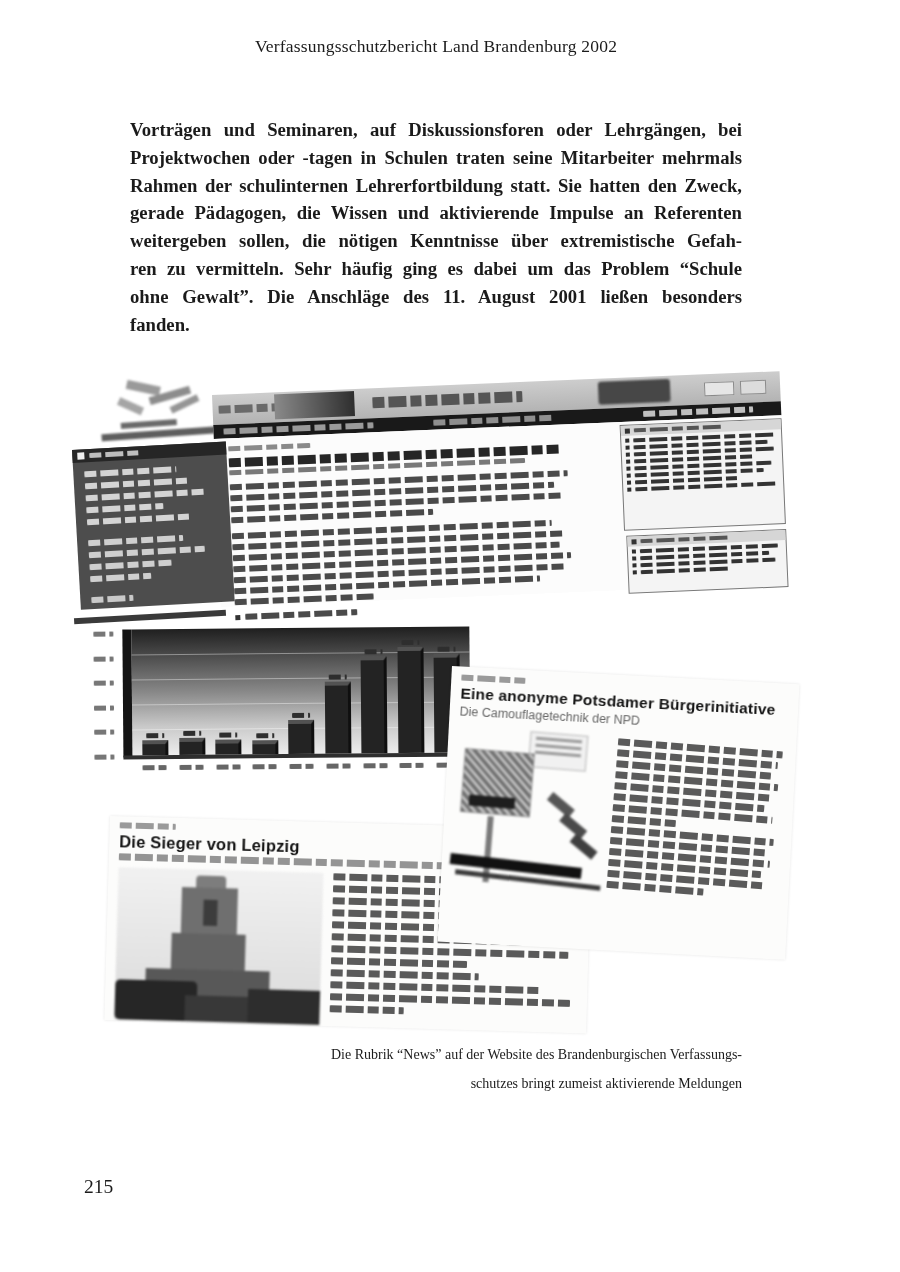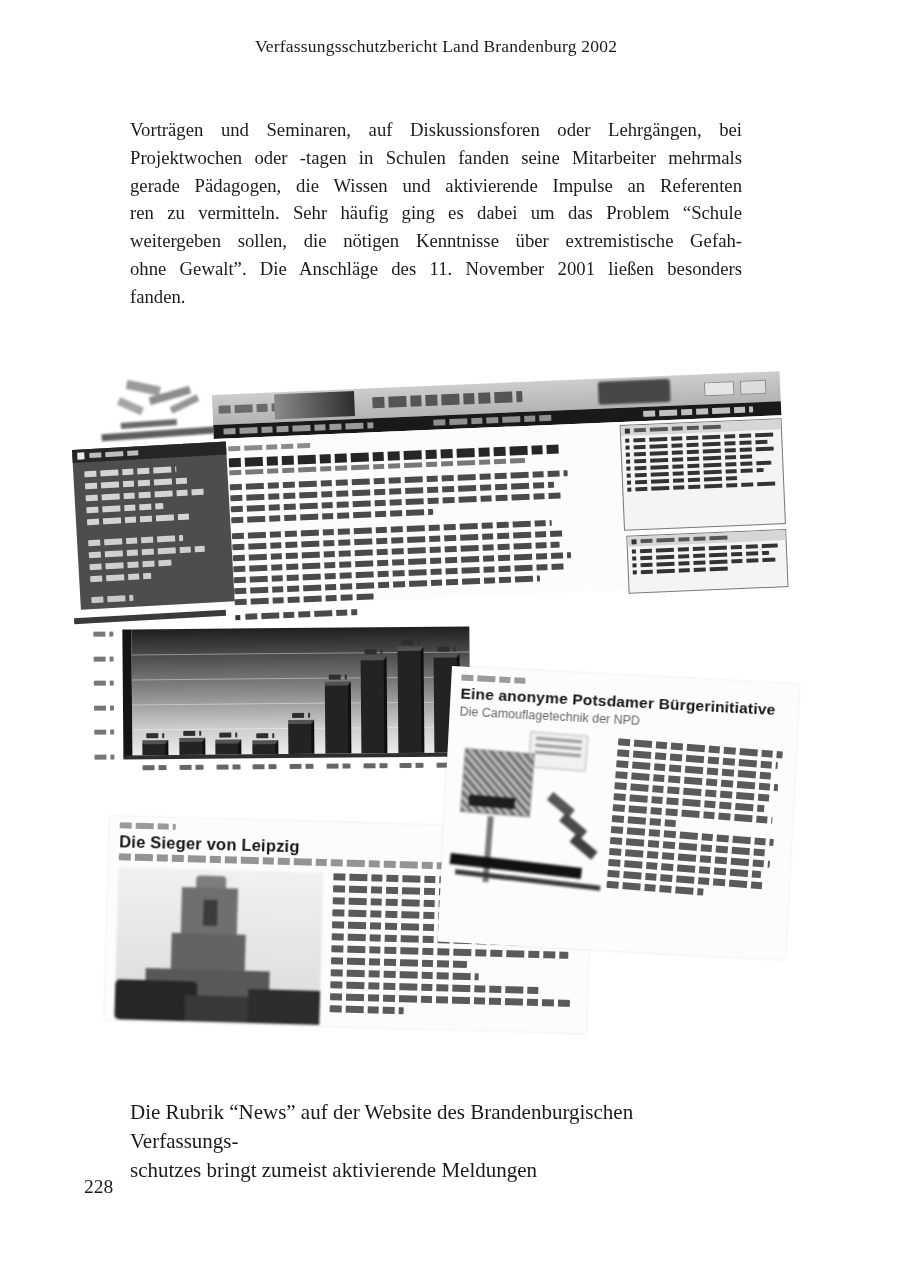--- a/index.html
+++ b/index.html
@@ -3,25 +3,25 @@
 <meta charset="utf-8">
 <style>
   html,body{margin:0;padding:0;background:#ffffff;}
   .page{position:relative;width:900px;height:1272px;background:#fff;overflow:hidden;
         font-family:"Liberation Serif",serif;color:#1b1b1b;}
 
   
   .doc-header{position:absolute;top:36px;left:130px;width:612px;text-align:center;
               font-size:17.5px;letter-spacing:.2px;filter:blur(.2px);}
   .doc-body{position:absolute;top:116px;left:130px;width:612px;
-            font-size:18.7px;line-height:27.8px;filter:blur(.2px);}
+            font-size:18.7px;line-height:27.8px;filter:blur(.2px);font-weight:bold;}
   .jline{text-align:justify;text-align-last:justify;white-space:nowrap;}
   .jlast{text-align:left;}
-  .caption{position:absolute;top:1098px;left:130px;width:612px;text-align:left;
-           font-size:21px;line-height:29px;filter:blur(.2px);}
+  .caption{position:absolute;top:1040px;left:130px;width:612px;text-align:right;
+           font-size:14px;line-height:29px;filter:blur(.2px);}
   .pageno{position:absolute;left:84px;top:1176px;font-size:19.5px;filter:blur(.2px);}
 
   
   .bl{background-image:repeating-linear-gradient(90deg,
         currentColor 0 12px,transparent 12px 16px,
         currentColor 16px 34px,transparent 34px 38px,
         currentColor 38px 49px,transparent 49px 53px);
       filter:blur(.7px);border-radius:1px;}
   .bl-stack .bl{margin-bottom:4px;}
 
@@ -147,25 +147,26 @@
 </style>
 </head>
 <body>
 
 <div class="page">
 
   <div class="doc-header">Verfassungsschutzbericht Land Brandenburg 2002</div>
 
   <div class="doc-body">
     <div class="jline">Vorträgen und Seminaren, auf Diskussionsforen oder Lehrgängen, bei</div>
-    <div class="jline">Projektwochen oder -tagen in Schulen fanden seine Mitarbeiter mehrmals</div>
+    <div class="jline">Projektwochen oder -tagen in Schulen traten seine Mitarbeiter mehrmals</div>
+    <div class="jline">Rahmen der schulinternen Lehrerfortbildung statt. Sie hatten den Zweck,</div>
     <div class="jline">gerade Pädagogen, die Wissen und aktivierende Impulse an Referenten</div>
+    <div class="jline">weitergeben sollen, die nötigen Kenntnisse über extremistische Gefah-</div>
     <div class="jline">ren zu vermitteln. Sehr häufig ging es dabei um das Problem “Schule</div>
-    <div class="jline">weitergeben sollen, die nötigen Kenntnisse über extremistische Gefah-</div>
-    <div class="jline">ohne Gewalt”. Die Anschläge des 11. November 2001 ließen besonders</div>
+    <div class="jline">ohne Gewalt”. Die Anschläge des 11. August 2001 ließen besonders</div>
     <div class="jlast">fanden.</div>
   </div>
 
   <div class="webshot">
     <div class="logo">
       <div class="e1"></div>
         <div class="e2"></div>
         <div class="e3"></div>
         <div class="e4"></div>
       <div class="logo-line1"></div>
@@ -444,14 +445,14 @@
           <div class="bl" style="width: 58%; height: 7px; margin-bottom: 4px; color: rgb(90, 90, 90);"></div>
         </div>
     </div>
   </div>
 
   <div class="caption">
     <div>Die Rubrik “News” auf der Website des Brandenburgischen Verfassungs-</div>
     <div>schutzes bringt zumeist aktivierende Meldungen</div>
   </div>
 
-  <div class="pageno">228</div>
+  <div class="pageno">215</div>
 </div>
 
 </body></html>

